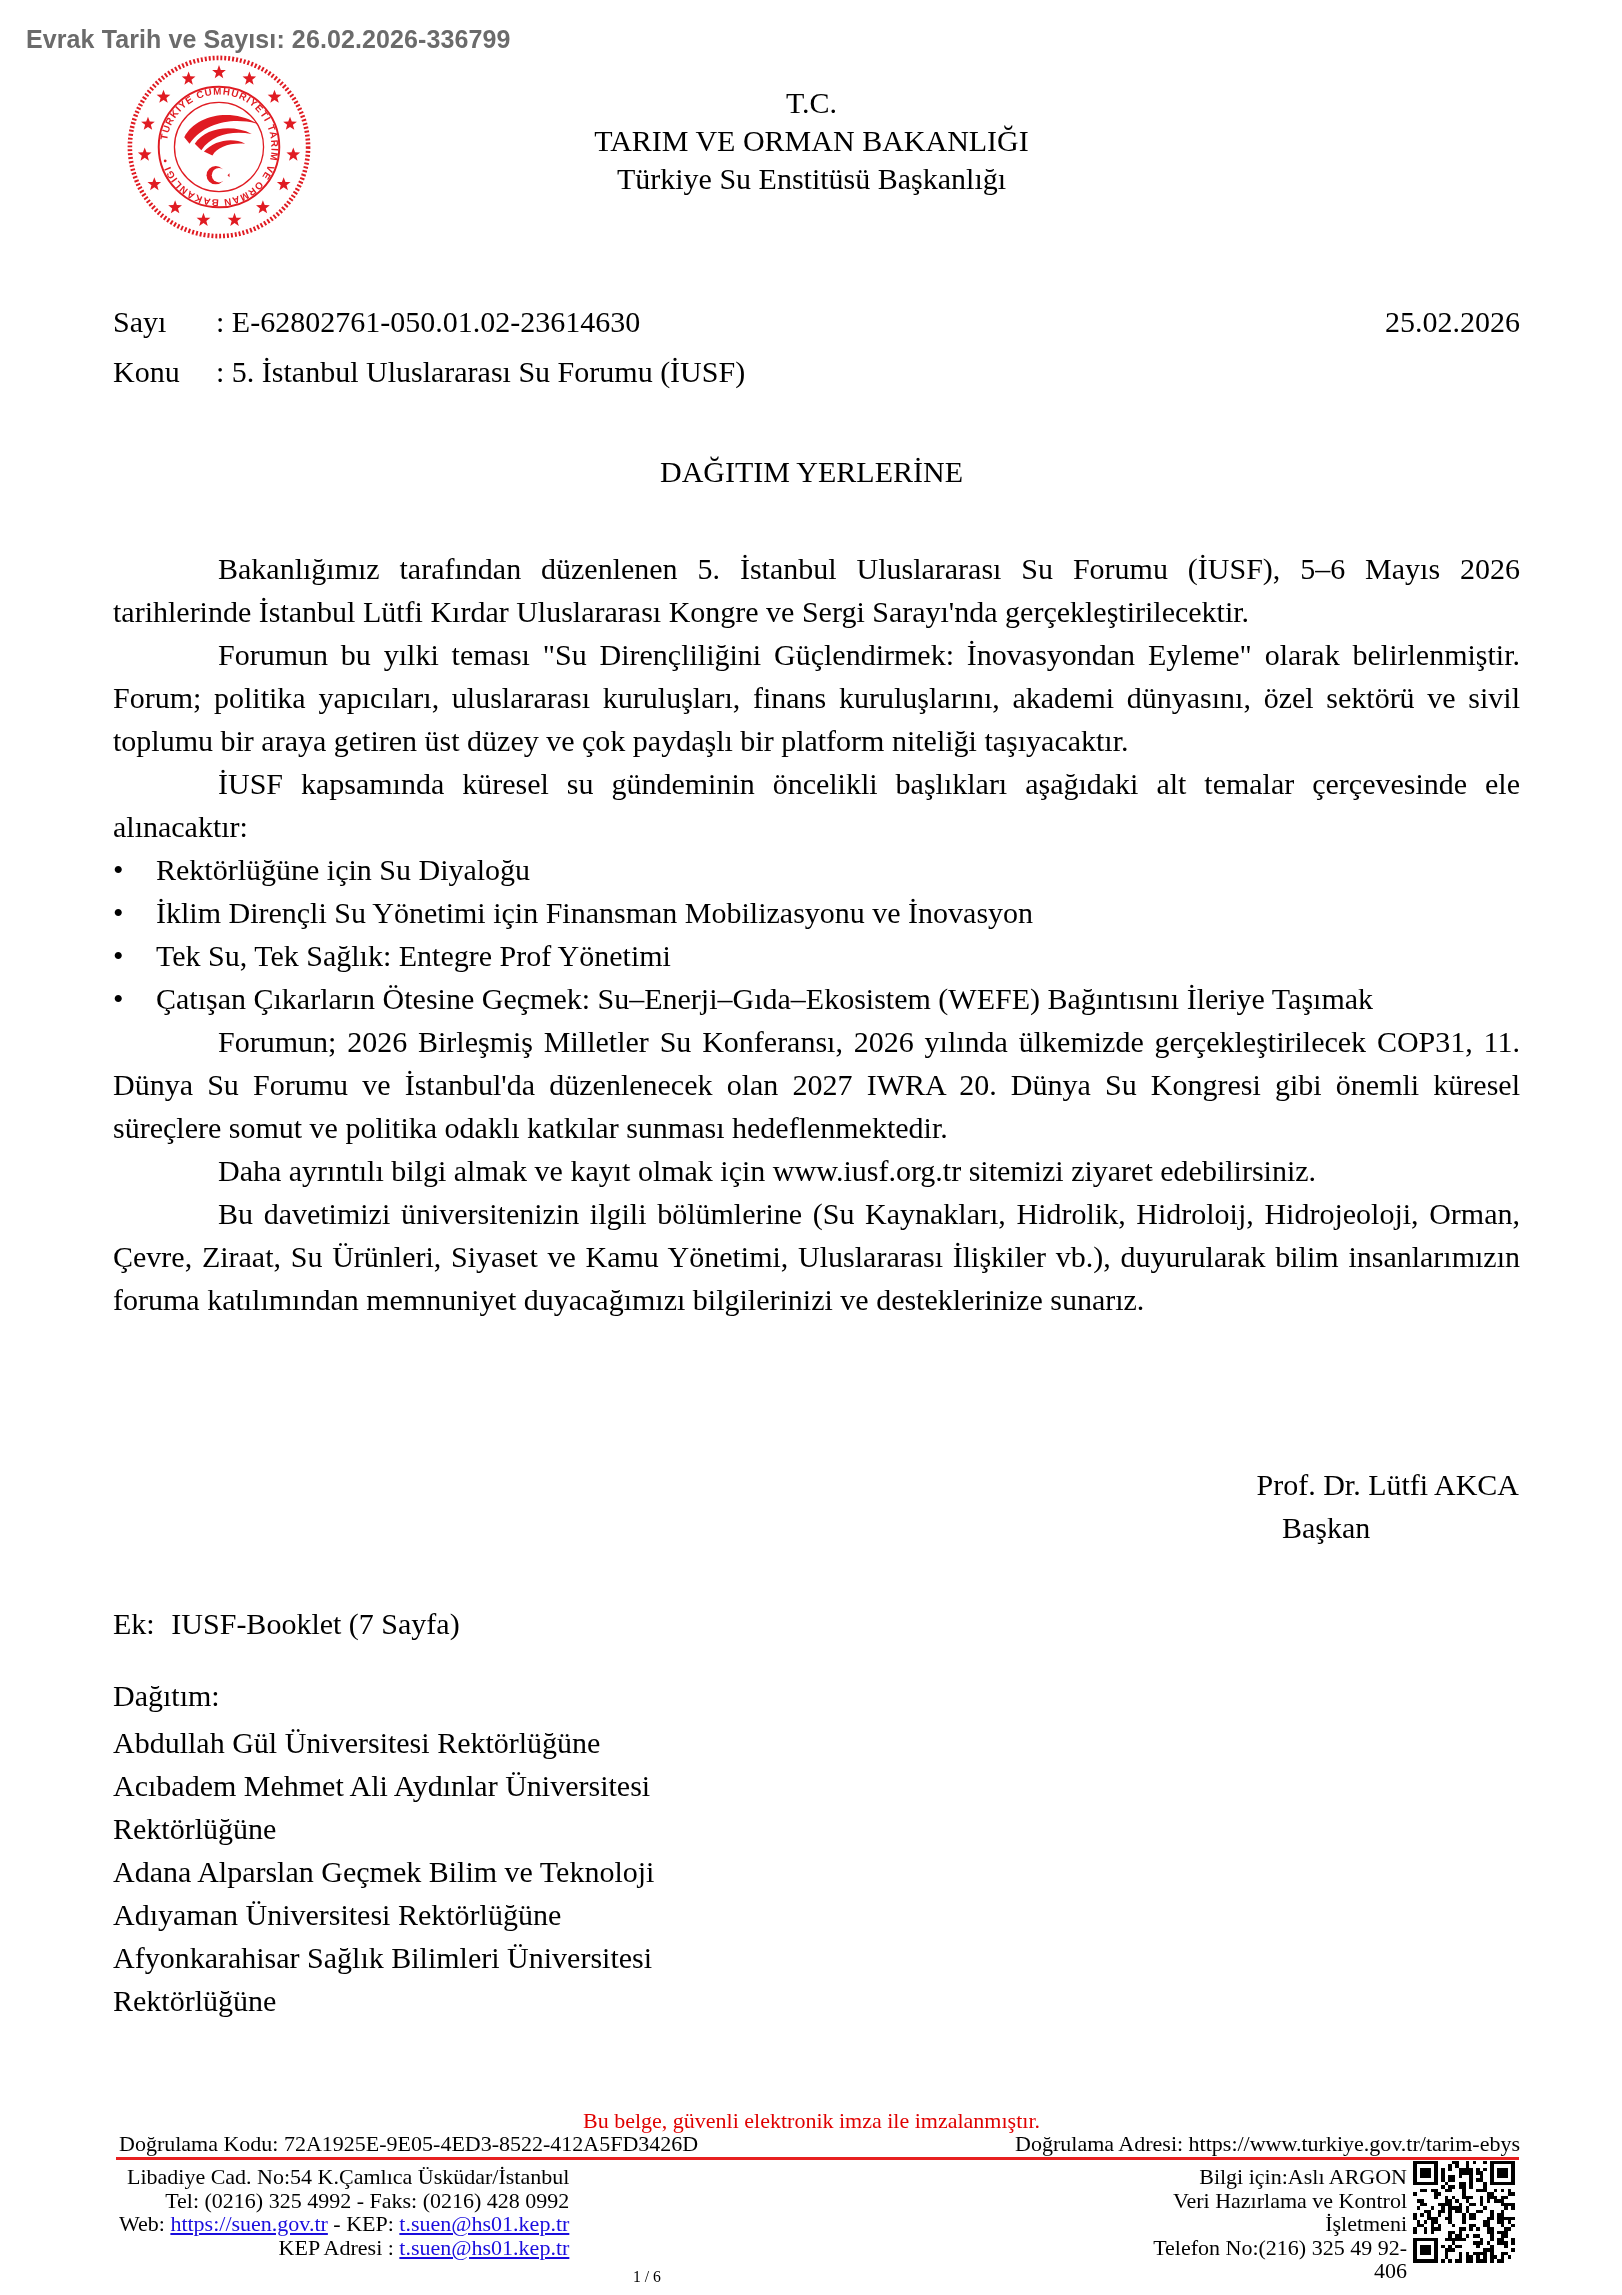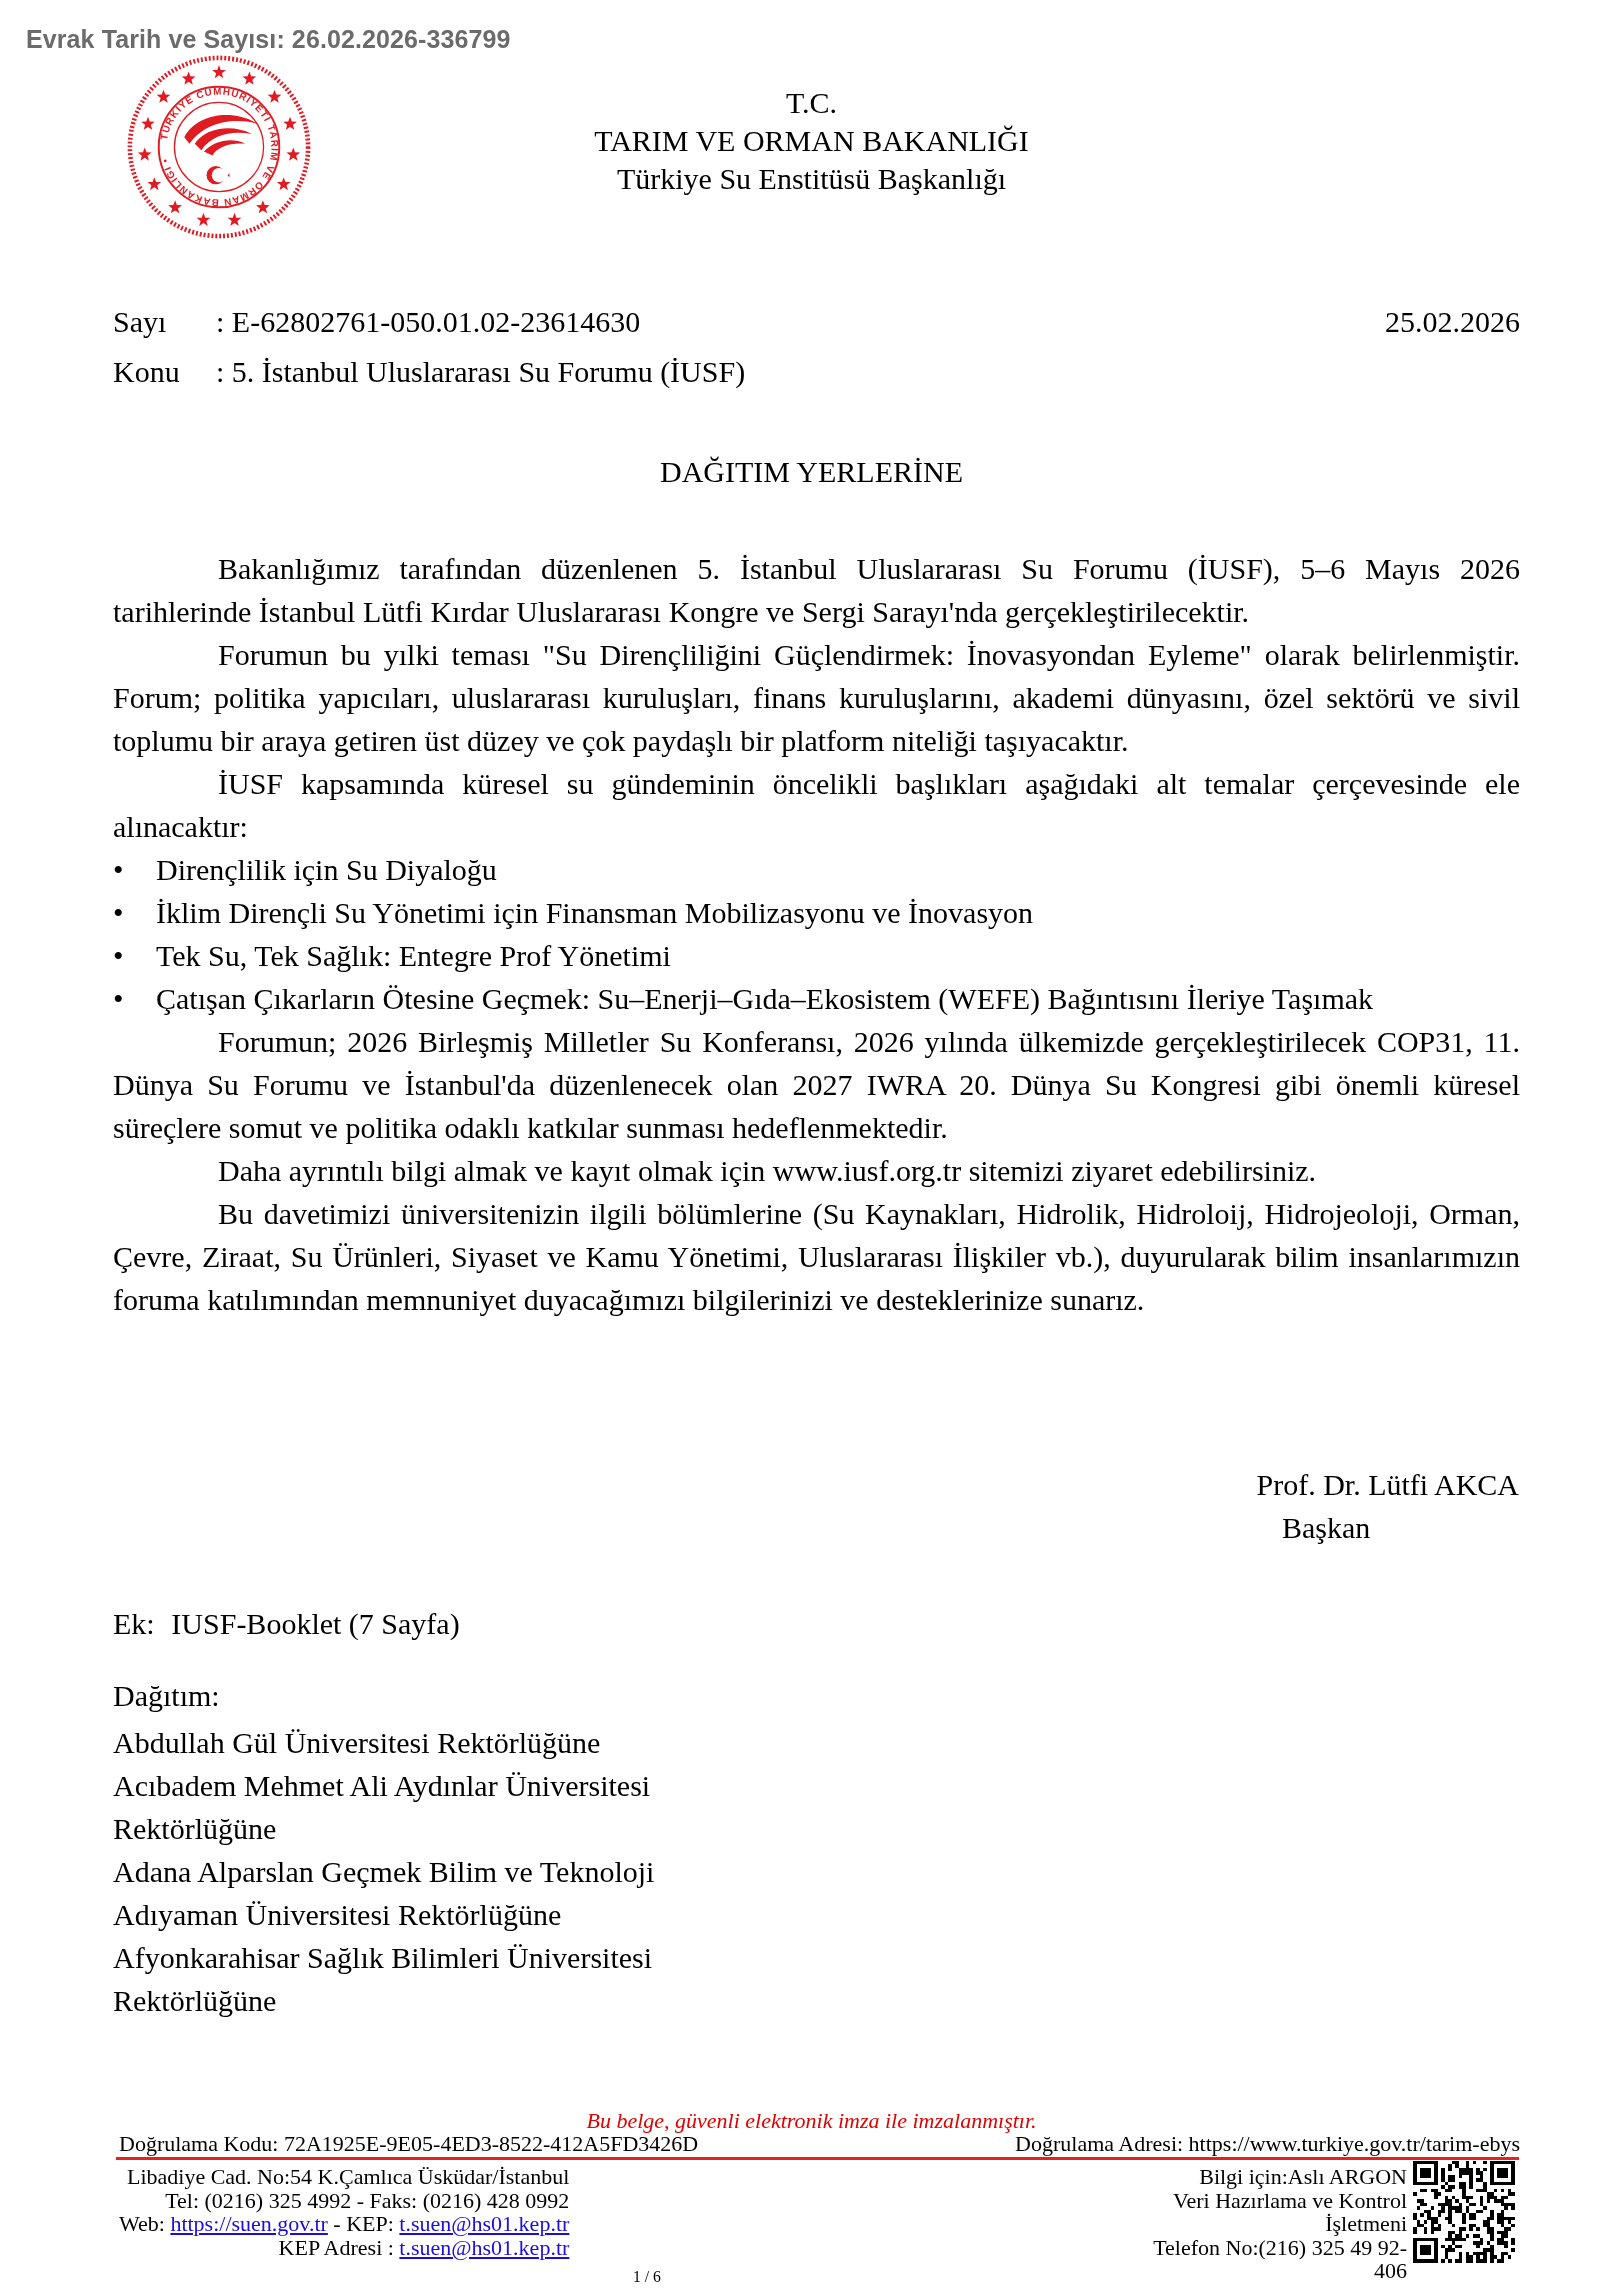--- a/index.html
+++ b/index.html
@@ -18,21 +18,21 @@
   .body-text { left:113px; width:1407px; font-size:30px; line-height:43px; text-align:justify; }
   .body-text p { margin:0; text-indent:105px; }
   .body-text ul { margin:0; padding:0; list-style:none; }
   .body-text li { position:relative; padding-left:43px; }
   .body-text li .bullet { position:absolute; left:0; top:0; }
   .signature { left:1112px; width:407px; text-align:right; font-size:30px; line-height:43px; }
   .signature .title { text-align:left; padding-left:170px; }
   .ek { left:113px; font-size:30px; }
   .dist-label { left:113px; font-size:30px; }
   .dist-list { left:113px; font-size:30px; line-height:43px; width:654px; }
-  .footer-red { left:0; width:1623px; text-align:center; color:#e00000; font-size:22px;font-style:italic; }
+  .footer-red { left:0; width:1623px; text-align:center; color:#e00000; font-size:22px; }
   .verify-left { left:119px; font-size:22px; }
   .verify-right { right:103px; font-size:22px; }
   .hr-red { left:116px; width:1403px; height:2.6px; background:#e82020; }
   .addr { left:119px; font-size:22px; line-height:23.6px; }
   .addr a { color:#1a0dde; text-decoration:underline; }
   .contact { right:216px; width:340px; text-align:right; font-size:22px; line-height:23.6px; }
   .qr { left:1413px; top:2159px; width:102px; height:105px; }
   .pageno { left:0; width:1294px; text-align:center; font-size:15.7px; top:2268px; }
 </style>
 </head>
@@ -95,21 +95,21 @@
   <span class="meta-val">: 5. İstanbul Uluslararası Su Forumu (İUSF)</span>
 </div>
 
 <div class="abs addressee" style="top:455px;">DAĞITIM YERLERİNE</div>
 
 <div class="abs body-text" style="top:547px;">
   <p>Bakanlığımız tarafından düzenlenen 5. İstanbul Uluslararası Su Forumu (İUSF), 5–6 Mayıs 2026 tarihlerinde İstanbul Lütfi Kırdar Uluslararası Kongre ve Sergi Sarayı'nda gerçekleştirilecektir.</p>
   <p>Forumun bu yılki teması "Su Dirençliliğini Güçlendirmek: İnovasyondan Eyleme" olarak belirlenmiştir. Forum; politika yapıcıları, uluslararası kuruluşları, finans kuruluşlarını, akademi dünyasını, özel sektörü ve sivil toplumu bir araya getiren üst düzey ve çok paydaşlı bir platform niteliği taşıyacaktır.</p>
   <p>İUSF kapsamında küresel su gündeminin öncelikli başlıkları aşağıdaki alt temalar çerçevesinde ele alınacaktır:</p>
   <ul>
-    <li><span class="bullet">•</span><span>Dirençlilik için Su Diyaloğu</span></li>
+    <li><span class="bullet">•</span><span>Rektörlüğüne için Su Diyaloğu</span></li>
     <li><span class="bullet">•</span><span>İklim Dirençli Su Yönetimi için Finansman Mobilizasyonu ve İnovasyon</span></li>
     <li><span class="bullet">•</span><span>Tek Su, Tek Sağlık: Entegre Prof Yönetimi</span></li>
     <li><span class="bullet">•</span><span>Çatışan Çıkarların Ötesine Geçmek: Su–Enerji–Gıda–Ekosistem (WEFE) Bağıntısını İleriye Taşımak</span></li>
   </ul>
   <p>Forumun; 2026 Birleşmiş Milletler Su Konferansı, 2026 yılında ülkemizde gerçekleştirilecek COP31, 11. Dünya Su Forumu ve İstanbul'da düzenlenecek olan 2027 IWRA 20. Dünya Su Kongresi gibi önemli küresel süreçlere somut ve politika odaklı katkılar sunması hedeflenmektedir.</p>
   <p>Daha ayrıntılı bilgi almak ve kayıt olmak için  www.iusf.org.tr sitemizi ziyaret edebilirsiniz.</p>
   <p>Bu davetimizi üniversitenizin ilgili bölümlerine (Su Kaynakları, Hidrolik, Hidroloij, Hidrojeoloji, Orman, Çevre, Ziraat, Su Ürünleri, Siyaset ve Kamu Yönetimi, Uluslararası İlişkiler vb.),  duyurularak bilim insanlarımızın foruma katılımından memnuniyet duyacağımızı bilgilerinizi ve desteklerinize sunarız.</p>
 </div>
 
 <div class="abs signature" style="top:1463px;">

